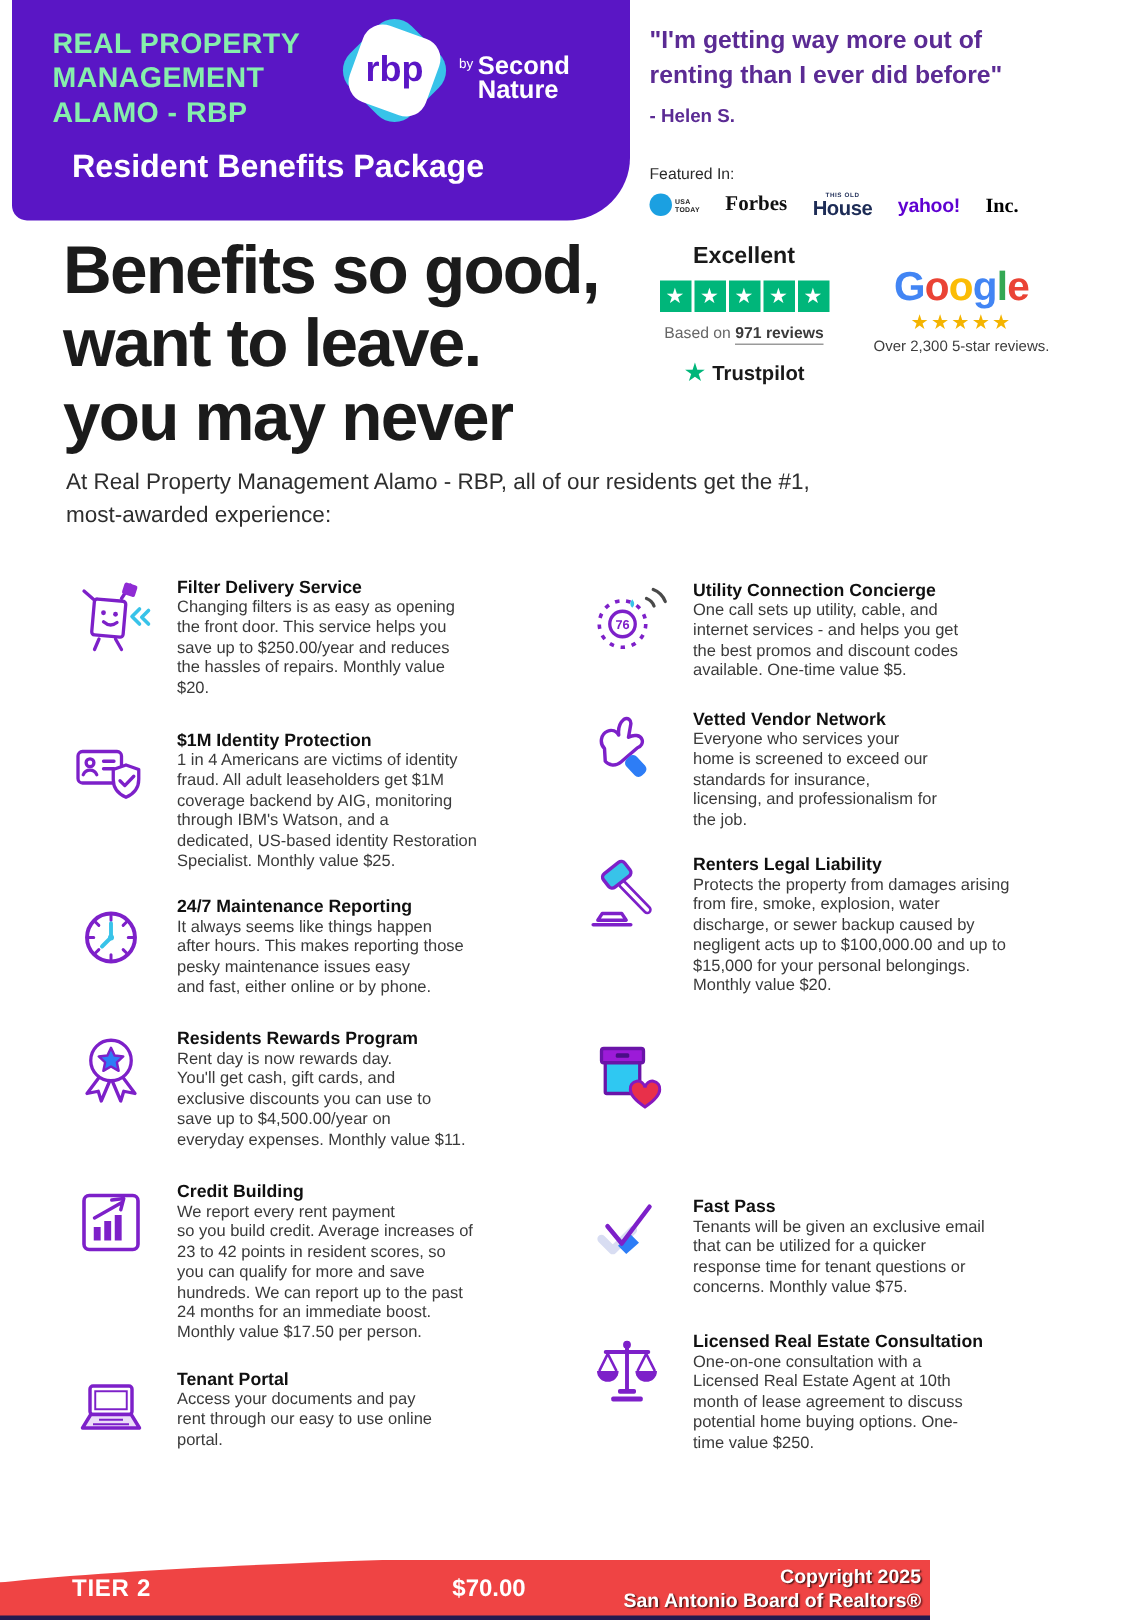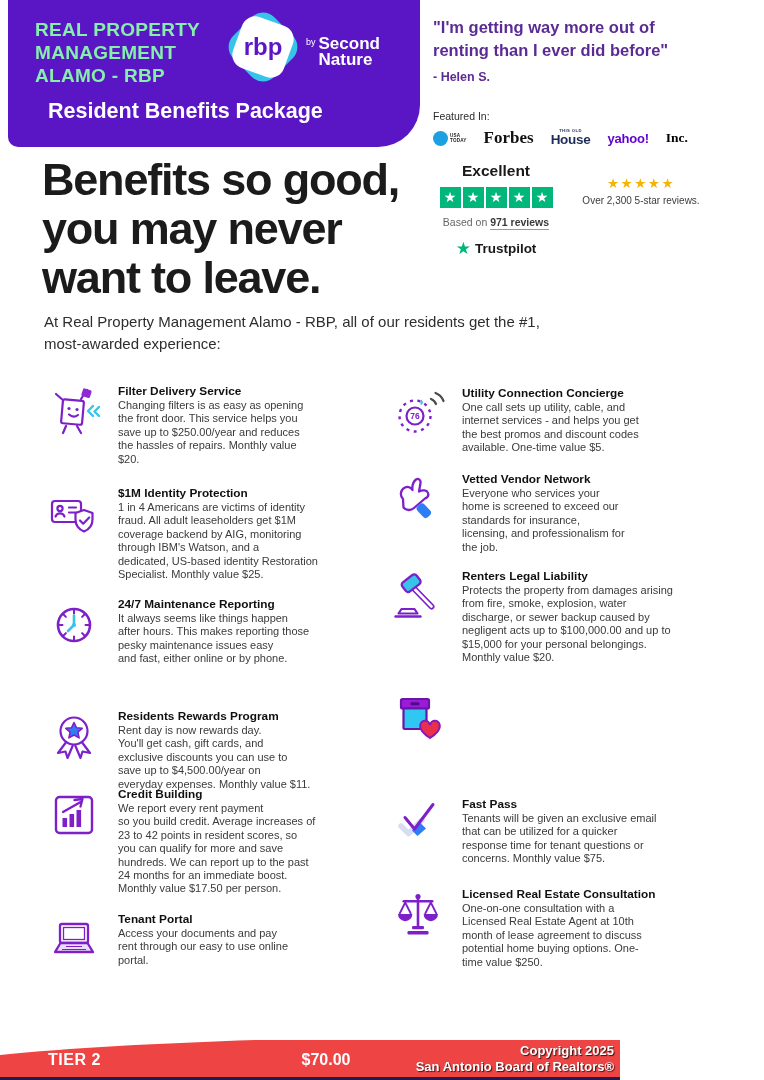--- a/index.html
+++ b/index.html
@@ -26,21 +26,21 @@
   
   .quote{position:absolute;left:433px;top:16px;color:#5B2B94;font-weight:bold;font-size:16.5px;
          line-height:22.5px;white-space:pre-line;}
   .attrib{position:absolute;left:433px;top:70px;color:#5B2B94;font-weight:bold;font-size:12.5px;}
   .featured{position:absolute;left:433px;top:110px;}
   .featured .lbl{font-size:10.5px;color:#2b2b2b;margin-bottom:6px;}
   .logo-row{display:flex;align-items:center;gap:17px;}
   .usat{display:flex;align-items:center;gap:2px;}
   .usat .dot{width:15px;height:15px;border-radius:50%;background:#1BA0E1;}
   .usat .t{font-size:4.6px;font-weight:bold;color:#1a1a1a;line-height:5px;letter-spacing:.2px;}
-  .forbes{font-family:"Liberation Serif",serif;font-weight:bold;font-size:17px;color:#111;}
+  .forbes{font-family:"Liberation Serif",serif;font-weight:bold;font-size:14px;color:#111;}
   .house{text-align:center;color:#1D2C56;line-height:1;}
   .house .sm{font-size:4.2px;font-weight:bold;letter-spacing:.4px;}
   .house .big{font-size:13.5px;font-weight:bold;letter-spacing:-.3px;}
   .yahoo{font-size:13px;font-weight:bold;color:#5F01D1;letter-spacing:-.2px;}
   .inc{font-family:"Liberation Serif",serif;font-weight:bold;font-size:13.5px;color:#000;}
 
   
   .headline{position:absolute;left:42px;top:155px;color:#1b1b1b;font-weight:bold;font-size:45px;
             line-height:49px;letter-spacing:-1.2px;}
 
@@ -129,22 +129,22 @@
         <div class="sm">THIS OLD</div>
         <div class="big">House</div>
       </span>
       <span class="yahoo">yahoo!</span>
       <span class="inc">Inc.</span>
     </div>
   </div>
 
   <div class="headline">
     <div>Benefits so good,</div>
+    <div>want to leave.</div>
     <div>you may never</div>
-    <div>want to leave.</div>
   </div>
 
   <div class="tp">
     <div class="excellent">Excellent</div>
     <div class="tp-stars">
       <span class="tp-star">★</span>
       <span class="tp-star">★</span>
       <span class="tp-star">★</span>
       <span class="tp-star">★</span>
       <span class="tp-star">★</span>
@@ -152,20 +152,23 @@
     <div class="based">
       <span>Based on</span> <b>971 reviews</b>
     </div>
     <div class="tp-brand">
       <span class="star">★</span>
       <span class="word">Trustpilot</span>
     </div>
   </div>
 
   <div class="gg">
+    <div class="glogo">
+      <span style="color:#4285F4">G</span><span style="color:#EA4335">o</span><span style="color:#FBBC05">o</span><span style="color:#4285F4">g</span><span style="color:#34A853">l</span><span style="color:#EA4335">e</span>
+    </div>
     <div class="gstars">★★★★★</div>
     <div class="cap">Over 2,300 5-star reviews.</div>
   </div>
 
   <div class="intro">At Real Property Management Alamo - RBP, all of our residents get the #1,
 most-awarded experience:</div>
 
   <div class="benefit" style="left:46px;top:384px;">
     <span class="bicon">
       <svg width="56" height="56" viewBox="0 0 56 56">
@@ -230,21 +233,21 @@
     </span>
     <div class="btext">
       <div class="btitle">24/7 Maintenance Reporting</div>
       <div class="bdesc">It always seems like things happen
 after hours. This makes reporting those
 pesky maintenance issues easy
 and fast, either online or by phone.</div>
     </div>
   </div>
 
-  <div class="benefit" style="left:46px;top:685px;margin-top:24px;">
+  <div class="benefit" style="left:46px;top:685px;">
     <span class="bicon">
       <svg width="56" height="56" viewBox="0 0 56 56">
         <g stroke="#7D20C9" stroke-width="2.2" stroke-linejoin="round">
           <path d="M21 32 L12 44 l7.5 -1.5 L21.5 49 L27 36" fill="#fff"></path>
           <path d="M35 32 L44 44 l-7.5 -1.5 L34.5 49 L29 36" fill="#fff"></path>
           <circle cx="28" cy="22" r="13.5" fill="#fff"></circle>
           <polygon points="28,13.5 30.4,18.7 36.2,19.3 31.9,23.2 33.1,28.9 28,26 22.9,28.9 24.1,23.2 19.8,19.3 25.6,18.7" fill="#2D7DF6" stroke-width="1.6"></polygon>
         </g>
       </svg>
     </span>

